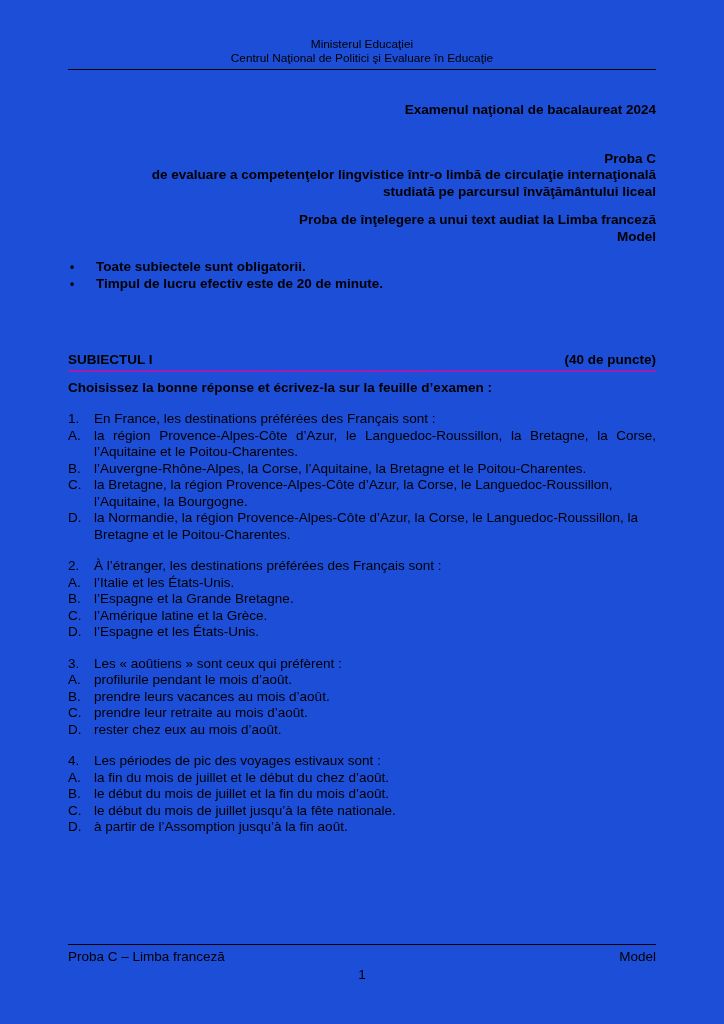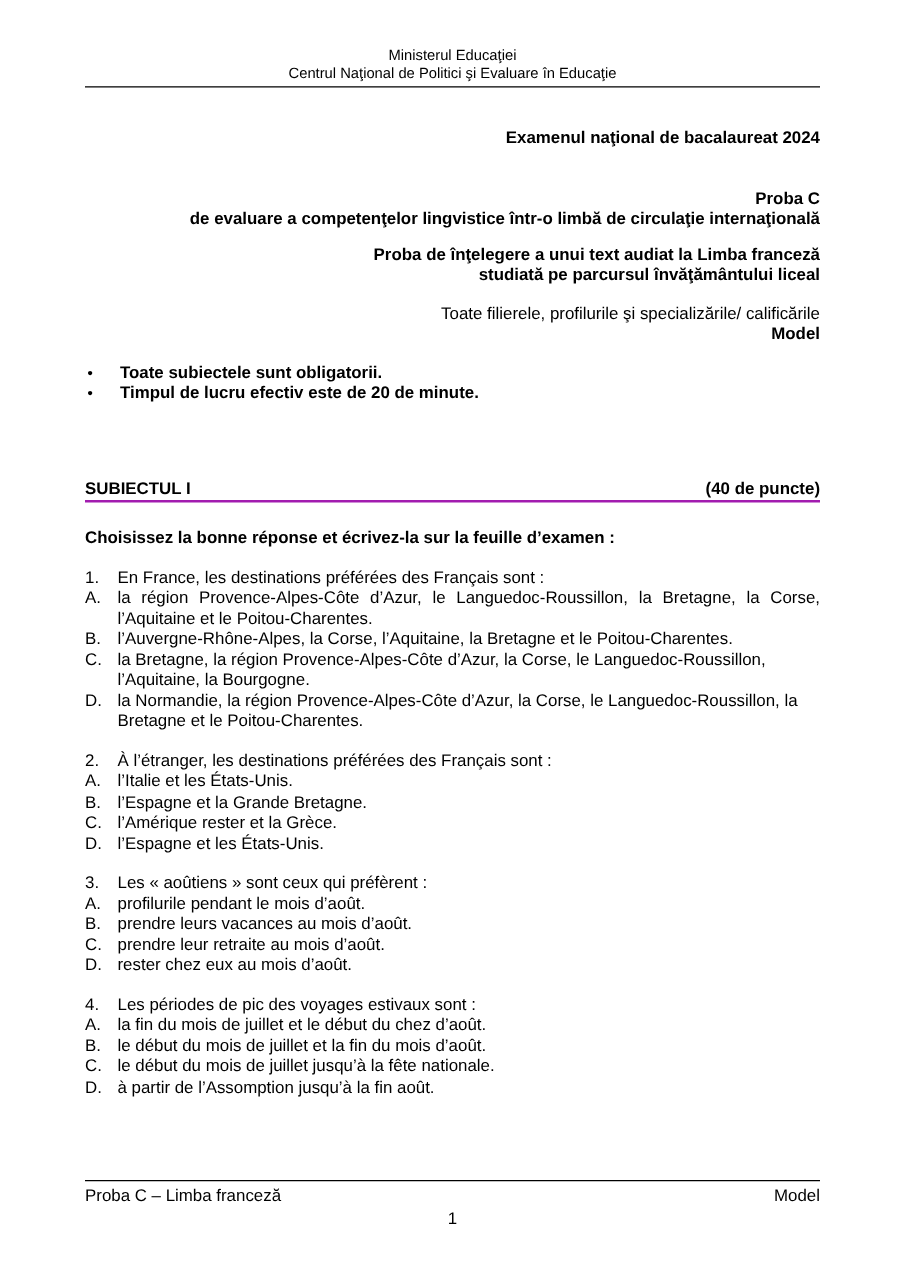--- a/index.html
+++ b/index.html
@@ -1,21 +1,21 @@
 <!DOCTYPE html>
 <html><head>
 <meta charset="utf-8">
 <style>
   html, body { margin: 0; padding: 0; background: #e8e8e8; }
   .page {
     position: relative;
     width: 724px;
     height: 1024px;
     margin: 0 auto;
-    background: #ffffff;
+    background: #1d4ed8;
     color: #000000;
     font-family: "Liberation Sans", sans-serif;
     font-size: 13.5px;
     line-height: 16.5px;
     overflow: hidden;
   }
   .content { padding: 38px 68px 0 68px; }
 
   
   .doc-header { text-align: center; font-size: 11.8px; line-height: 13.5px; }
@@ -40,21 +40,21 @@
 
   
   .subject-row {
     margin-top: 60px;
     display: flex;
     justify-content: space-between;
     font-weight: bold;
     border-bottom: 2px solid #a21caf;
     padding-bottom: 1px;
   }
-  .instruction { margin-top: 20px; font-weight: bold; }
+  .instruction { margin-top: 8px; font-weight: bold; }
 
   
   .question { margin-top: 15px; }
   .justify { text-align: justify; }
 
   
   .doc-footer {
     position: absolute;
     left: 68px;
     right: 68px;
@@ -74,25 +74,24 @@
     <header class="doc-header">
       <div>Ministerul Educaţiei</div>
       <div>Centrul Naţional de Politici şi Evaluare în Educaţie</div>
       <div class="rule"></div>
     </header>
 
     <div class="t-center bold exam-title">Examenul naţional de bacalaureat 2024</div>
 
     <div class="t-center bold proba">Proba C</div>
     <div class="t-center bold">de evaluare a competenţelor lingvistice într-o limbă de circulaţie internaţională</div>
+    <div class="t-center bold">studiată pe parcursul învăţământului liceal</div>
+
     <div class="t-center bold subtitle">Proba de înţelegere a unui text audiat la Limba franceză</div>
 
-    <div class="t-center bold">studiată pe parcursul învăţământului liceal</div>
-
-    <div class="t-center filiere">Toate filierele, profilurile şi specializările/ calificările</div>
     <div class="model-line">Model</div>
 
     <div class="notes">
       <div class="row note-row">
         <span class="marker bullet-dot">•</span>
         <span class="cell">Toate subiectele sunt obligatorii.</span>
       </div>
       <div class="row note-row">
         <span class="marker bullet-dot">•</span>
         <span class="cell">Timpul de lucru efectiv este de 20 de minute.</span>
@@ -139,21 +138,21 @@
         <div class="row">
           <span class="marker">A.</span>
           <span class="cell">l’Italie et les États-Unis.</span>
         </div>
         <div class="row">
           <span class="marker">B.</span>
           <span class="cell">l’Espagne et la Grande Bretagne.</span>
         </div>
         <div class="row">
           <span class="marker">C.</span>
-          <span class="cell">l’Amérique rester et la Grèce.</span>
+          <span class="cell">l’Amérique latine et la Grèce.</span>
         </div>
         <div class="row">
           <span class="marker">D.</span>
           <span class="cell">l’Espagne et les États-Unis.</span>
         </div>
       </div>
 
       <div class="question">
         <div class="row">
           <span class="marker">3.</span>

